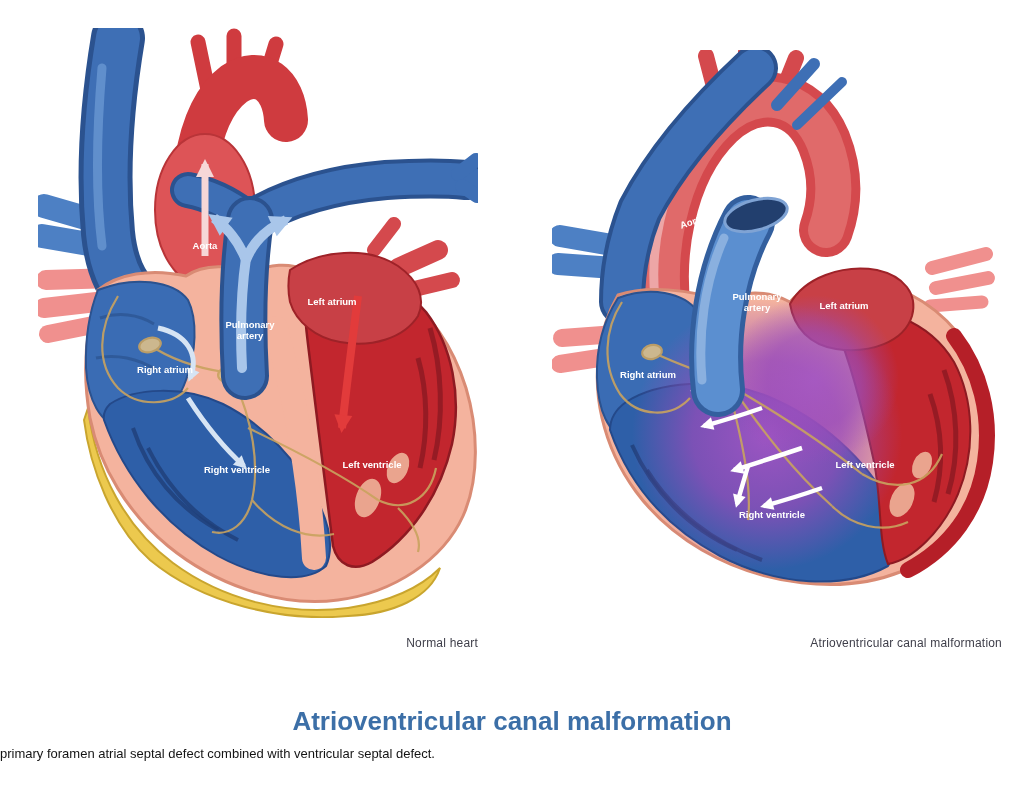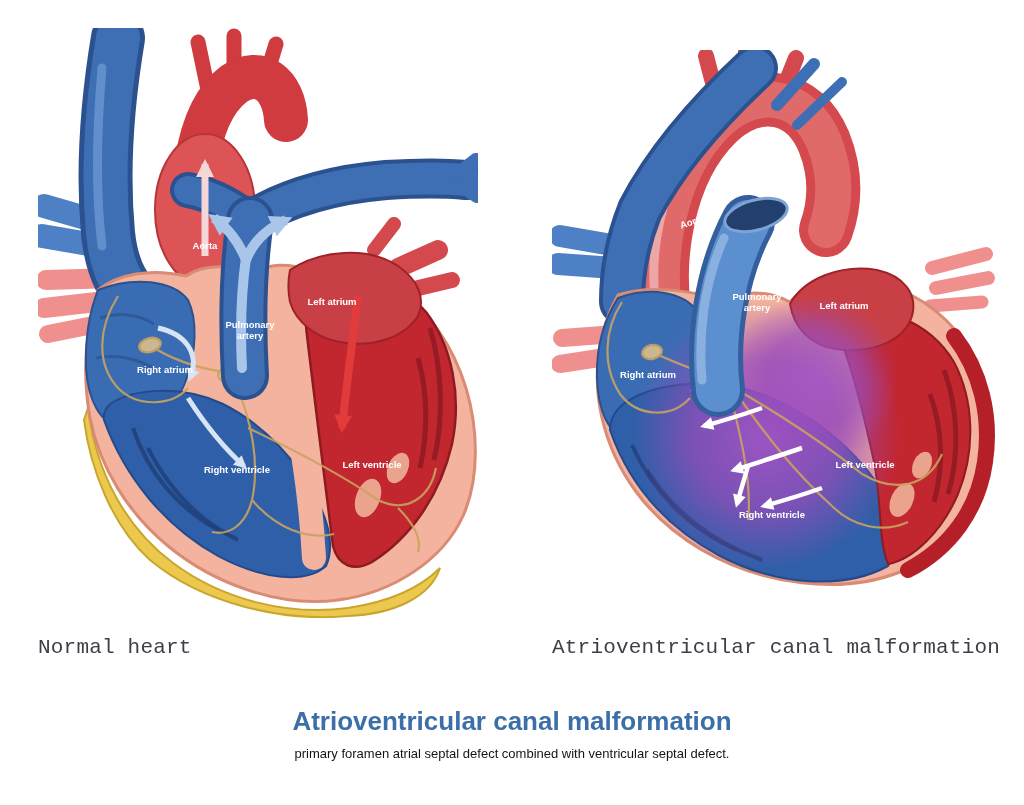--- a/index.html
+++ b/index.html
@@ -3,30 +3,29 @@
 <meta charset="utf-8">
 <style>
   html,body{margin:0;padding:0;}
   body{
     width:1024px;height:805px;position:relative;background:#ffffff;
     font-family:"Liberation Sans",sans-serif;overflow:hidden;
   }
   .panel{position:absolute;}
   .panel svg{display:block;}
   .caption{
-    position:absolute;text-align:left;font-size:21px;color:#3e3e49;
+    position:absolute;text-align:right;font-size:12px;color:#3e3e49;
     letter-spacing:.2px;
-    font-family:Liberation Mono, monospace;
   }
   .main-title{
     position:absolute;left:0;top:706px;width:1024px;text-align:center;
     font-size:26px;font-weight:bold;color:#3c6fa7;
   }
   .sub-title{
-    position:absolute;left:0;top:746px;width:1024px;text-align:center;
+    position:absolute;left:0;top:746px;width:1024px;
     font-size:13px;color:#141414;font-weight:500;
   }
   text.hl{
     font-family:"Liberation Sans",sans-serif;
     font-size:9.5px;font-weight:bold;fill:#ffffff;text-anchor:middle;
   }
 </style>
 </head>
 <body>
 

